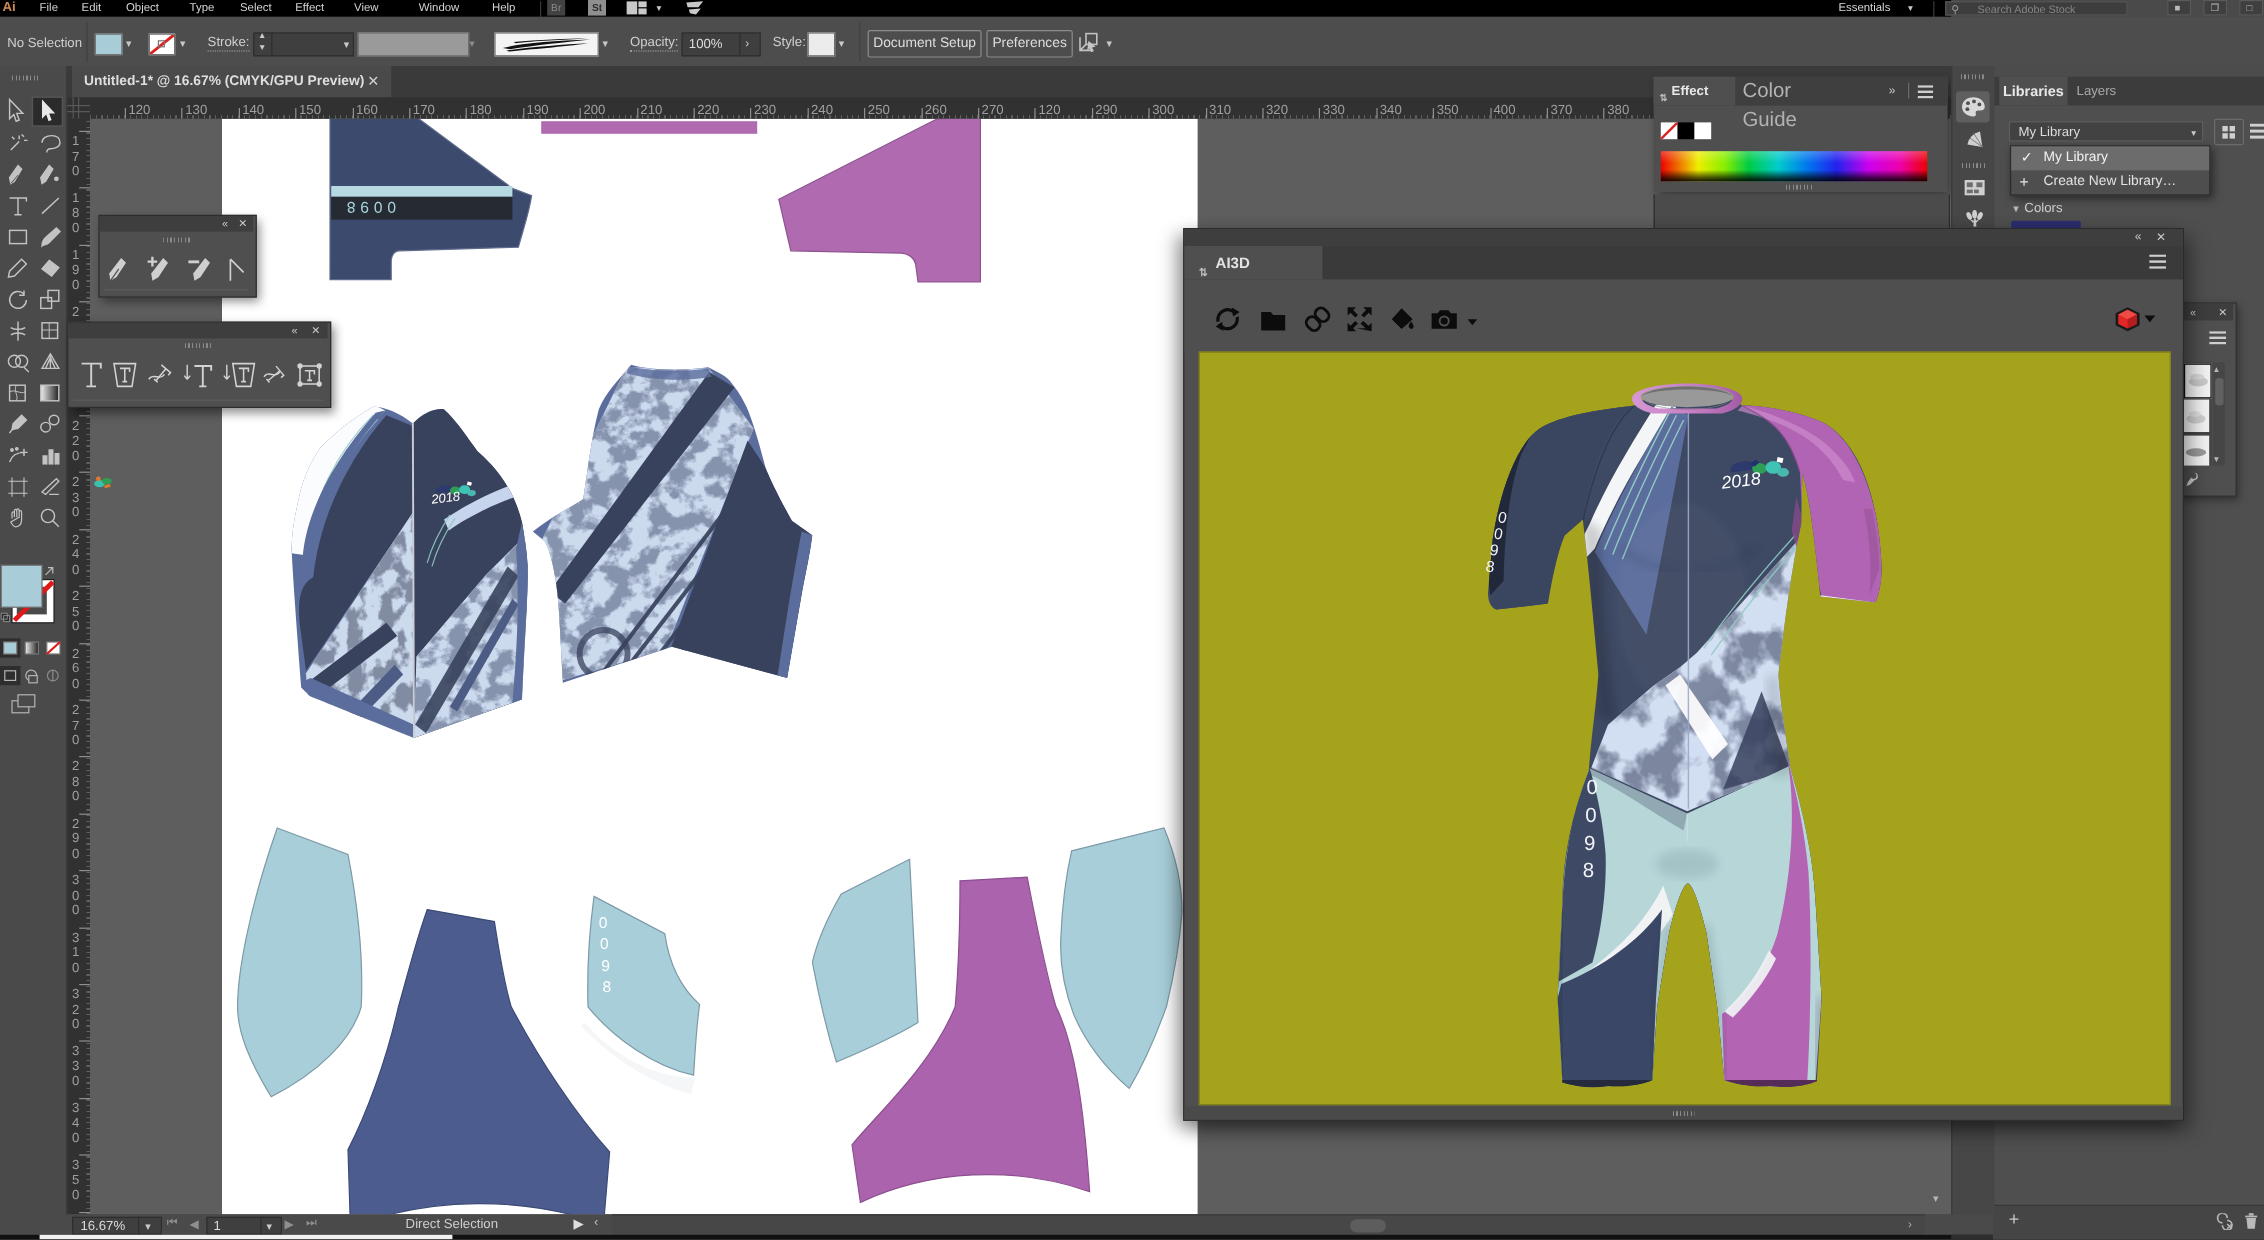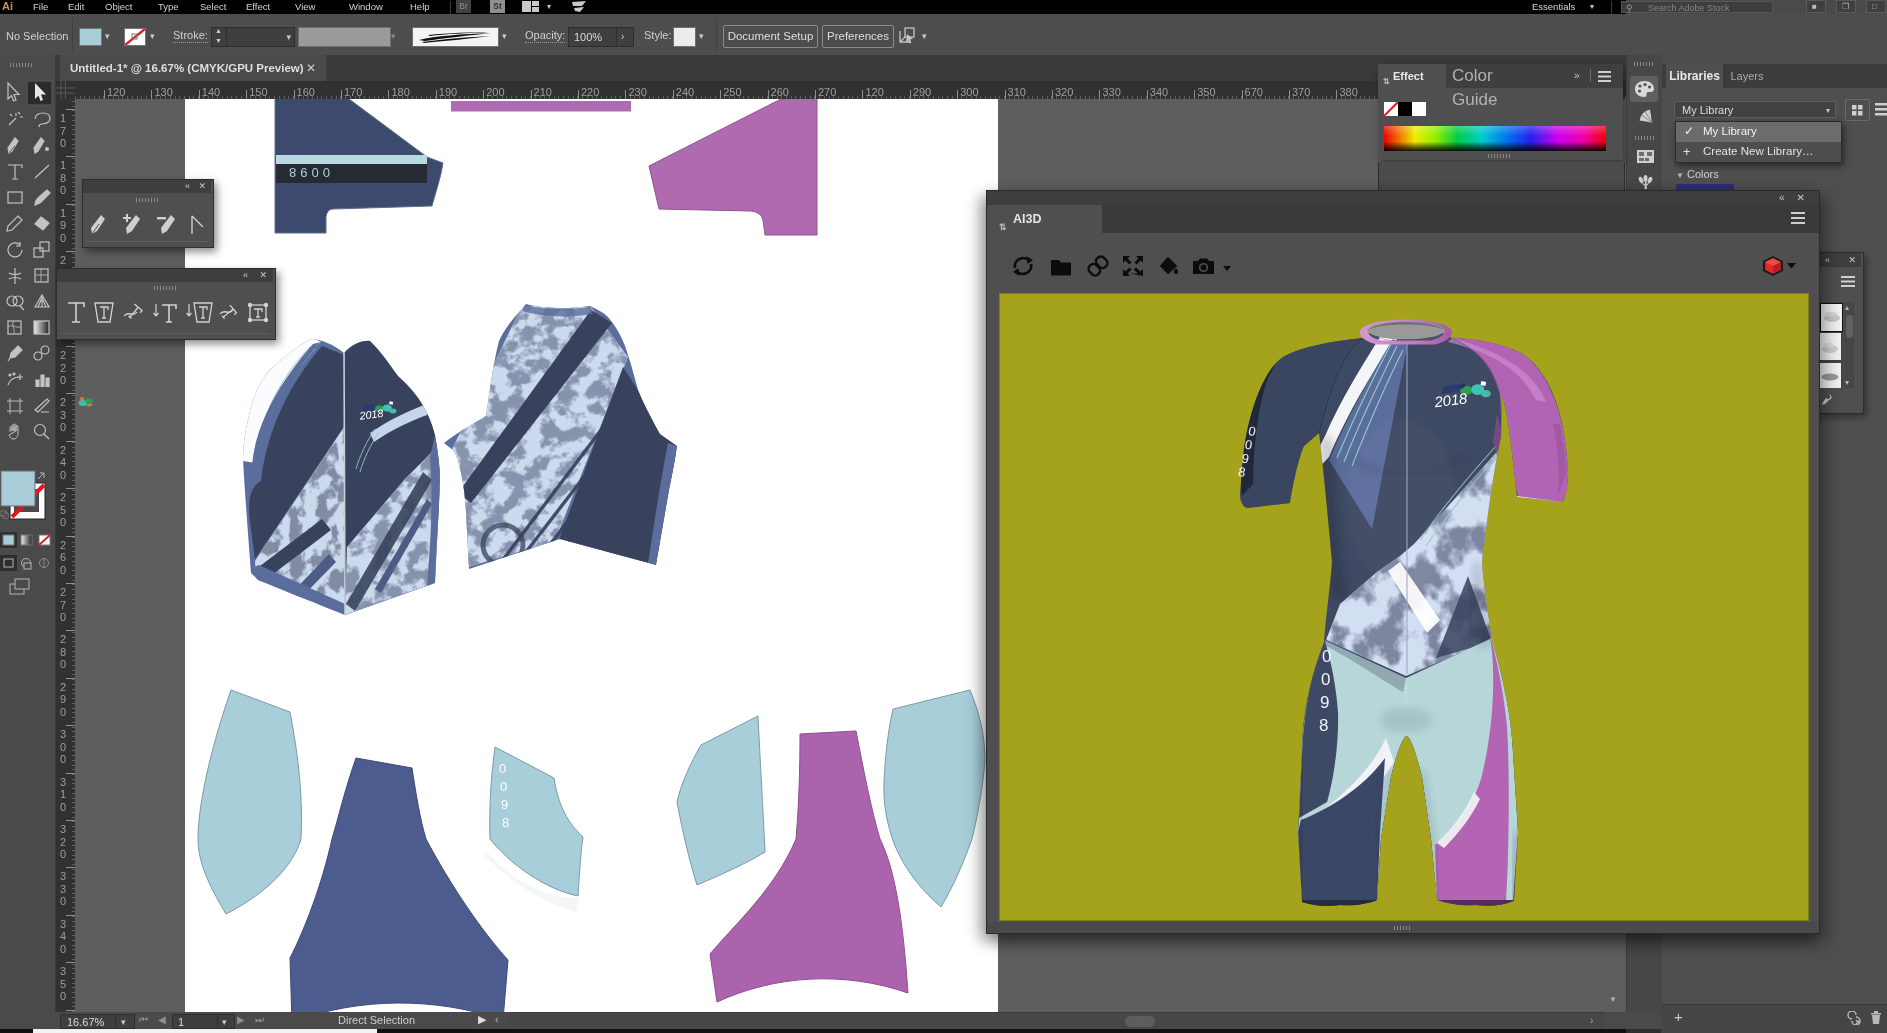--- a/index.html
+++ b/index.html
@@ -175,21 +175,21 @@
       <div class="rnum" style="left:932.6px;top:5px">310</div>
       <div style="position:absolute;left:977px;top:9px;width:1px;height:9px;background:#8f8f8f"></div>
       <div class="rnum" style="left:980px;top:5px">320</div>
       <div style="position:absolute;left:1024.4px;top:9px;width:1px;height:9px;background:#8f8f8f"></div>
       <div class="rnum" style="left:1027.4px;top:5px">330</div>
       <div style="position:absolute;left:1071.8px;top:9px;width:1px;height:9px;background:#8f8f8f"></div>
       <div class="rnum" style="left:1074.8px;top:5px">340</div>
       <div style="position:absolute;left:1119.2px;top:9px;width:1px;height:9px;background:#8f8f8f"></div>
       <div class="rnum" style="left:1122.2px;top:5px">350</div>
       <div style="position:absolute;left:1166.6px;top:9px;width:1px;height:9px;background:#8f8f8f"></div>
-      <div class="rnum" style="left:1169.6px;top:5px">670</div>
+      <div class="rnum" style="left:1169.6px;top:5px">400</div>
       <div style="position:absolute;left:1214px;top:9px;width:1px;height:9px;background:#8f8f8f"></div>
       <div class="rnum" style="left:1217px;top:5px">370</div>
       <div style="position:absolute;left:1261.3999999999999px;top:9px;width:1px;height:9px;background:#8f8f8f"></div>
       <div class="rnum" style="left:1264.3999999999999px;top:5px">380</div>
       <div style="position:absolute;left:1308.8px;top:9px;width:1px;height:9px;background:#8f8f8f"></div>
       <div class="rnum" style="left:1311.8px;top:5px">390</div>
     </div>
 <div id="vruler">
       <div style="position:absolute;left:0;top:0;width:20px;height:913px;background-image:repeating-linear-gradient(0deg,#606060 0 1px,transparent 1px 4.74px);background-size:3px 100%;background-position:17px 0;background-repeat:no-repeat"></div>
       <div style="position:absolute;left:11px;top:10px;width:9px;height:1px;background:#8f8f8f"></div>

